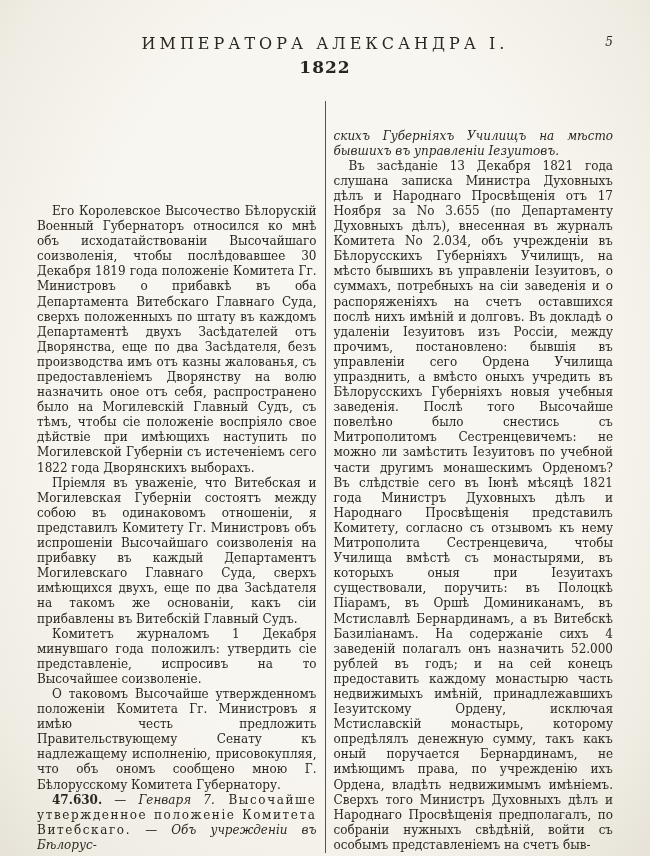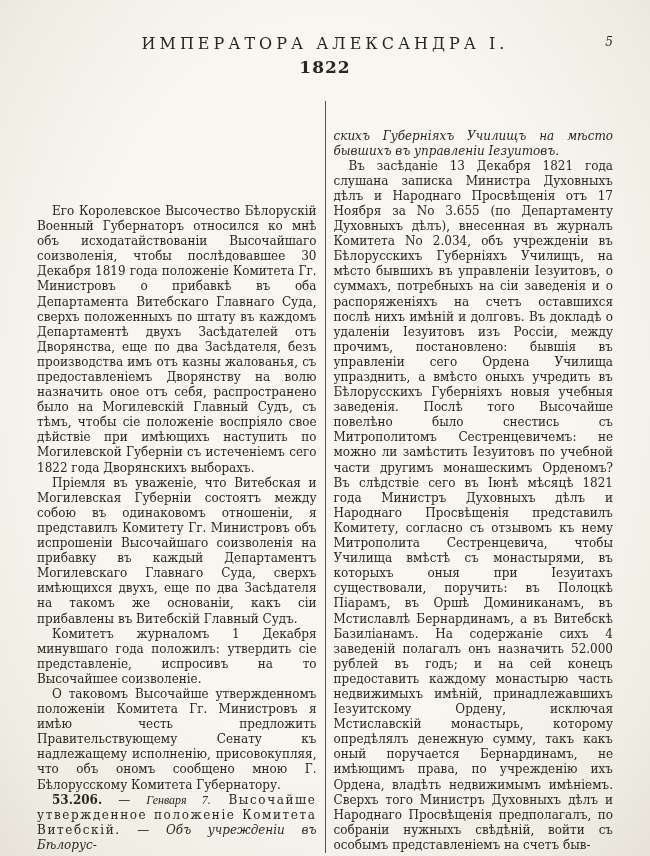--- a/index.html
+++ b/index.html
@@ -67,41 +67,41 @@
   }
   .para {
     margin: 0;
     text-indent: 15px;
   }
   .para.no-indent {
     text-indent: 0;
   }
   .seg-normal { }
   .seg-bold { font-weight: bold; }
-  .seg-italic { font-style: italic; font-family: Liberation Serif, serif; }
+  .seg-italic { font-style: italic; }
   .seg-bolditalic { font-style: italic; font-weight: normal; }
   .seg-spaced { letter-spacing: 1.6px; }
 </style>
 </head>
 <body>
 
 <div class="page">
   <header class="page-header">
     <div class="running-title">ИМПЕРАТОРА АЛЕКСАНДРА I.</div>
     <div class="page-number">5</div>
     <div class="year">1822</div>
   </header>
 
   <main class="columns">
     <section class="col" id="left-col">
         <p class="para"><span class="seg-normal">Его Королевское Высочество Бѣлорускій Военный Губернаторъ относился ко мнѣ объ исходатайствованіи Высочайшаго соизволенія, чтобы послѣдовавшее 30 Декабря 1819 года положеніе Комитета Гг. Министровъ о прибавкѣ въ оба Департамента Витебскаго Главнаго Суда, сверхъ положенныхъ по штату въ каждомъ Департаментѣ двухъ Засѣдателей отъ Дворянства, еще по два Засѣдателя, безъ производства имъ отъ казны жалованья, съ предоставленіемъ Дворянству на волю назначить оное отъ себя, распространено было на Могилевскій Главный Судъ, съ тѣмъ, чтобы сіе положеніе воспріяло свое дѣйствіе при имѣющихъ наступить по Могилевской Губерніи съ истеченіемъ сего 1822 года Дворянскихъ выборахъ.</span></p>
         <p class="para"><span class="seg-normal">Пріемля въ уваженіе, что Витебская и Могилевская Губерніи состоятъ между собою въ одинаковомъ отношеніи, я представилъ Комитету Гг. Министровъ объ испрошеніи Высочайшаго соизволенія на прибавку въ каждый Департаментъ Могилевскаго Главнаго Суда, сверхъ имѣющихся двухъ, еще по два Засѣдателя на такомъ же основаніи, какъ сіи прибавлены въ Витебскій Главный Судъ.</span></p>
         <p class="para"><span class="seg-normal">Комитетъ журналомъ 1 Декабря минувшаго года положилъ: утвердить сіе представленіе, испросивъ на то Высочайшее соизволеніе.</span></p>
         <p class="para"><span class="seg-normal">О таковомъ Высочайше утвержденномъ положеніи Комитета Гг. Министровъ я имѣю честь предложить Правительствующему Сенату къ надлежащему исполненію, присовокупляя, что объ ономъ сообщено мною Г. Бѣлорусскому Комитета Губернатору.</span></p>
-        <p class="para"><span class="seg-bold">53.206.</span><span class="seg-normal"> — </span><span class="seg-italic">Генваря 7.</span><span class="seg-spaced"> Высочайше утвержденное положеніе Комитета Витебскій.</span><span class="seg-normal"> — </span><span class="seg-bolditalic">Объ учрежденіи въ Бѣлорус-</span></p>
+        <p class="para"><span class="seg-bold">47.630.</span><span class="seg-normal"> — </span><span class="seg-italic">Генваря 7.</span><span class="seg-spaced"> Высочайше утвержденное положеніе Комитета Витебскаго.</span><span class="seg-normal"> — </span><span class="seg-bolditalic">Объ учрежденіи въ Бѣлорус-</span></p>
       </section>
     <div class="col-divider"></div>
     <section class="col" id="right-col">
         <p class="para no-indent"><span class="seg-bolditalic">скихъ Губерніяхъ Училищъ на мѣсто бывшихъ въ управленіи Іезуитовъ.</span></p>
         <p class="para"><span class="seg-normal">Въ засѣданіе 13 Декабря 1821 года слушана записка Министра Духовныхъ дѣлъ и Народнаго Просвѣщенія отъ 17 Ноября за No 3.655 (по Департаменту Духовныхъ дѣлъ), внесенная въ журналъ Комитета No 2.034, объ учрежденіи въ Бѣлорусскихъ Губерніяхъ Училищъ, на мѣсто бывшихъ въ управленіи Іезуитовъ, о суммахъ, потребныхъ на сіи заведенія и о распоряженіяхъ на счетъ оставшихся послѣ нихъ имѣній и долговъ. Въ докладѣ о удаленіи Іезуитовъ изъ Россіи, между прочимъ, постановлено: бывшія въ управленіи сего Ордена Училища упразднить, а вмѣсто оныхъ учредить въ Бѣлорусскихъ Губерніяхъ новыя учебныя заведенія. Послѣ того Высочайше повелѣно было снестись съ Митрополитомъ Сестренцевичемъ: не можно ли замѣстить Іезуитовъ по учебной части другимъ монашескимъ Орденомъ? Въ слѣдствіе сего въ Іюнѣ мѣсяцѣ 1821 года Министръ Духовныхъ дѣлъ и Народнаго Просвѣщенія представилъ Комитету, согласно съ отзывомъ къ нему Митрополита Сестренцевича, чтобы Училища вмѣстѣ съ монастырями, въ которыхъ оныя при Іезуитахъ существовали, поручить: въ Полоцкѣ Піарамъ, въ Оршѣ Доминиканамъ, въ Мстиславлѣ Бернардинамъ, а въ Витебскѣ Базиліанамъ. На содержаніе сихъ 4 заведеній полагалъ онъ назначить 52.000 рублей въ годъ; и на сей конецъ предоставить каждому монастырю часть недвижимыхъ имѣній, принадлежавшихъ Іезуитскому Ордену, исключая Мстиславскій монастырь, которому опредѣлялъ денежную сумму, такъ какъ оный поручается Бернардинамъ, не имѣющимъ права, по учрежденію ихъ Ордена, владѣть недвижимымъ имѣніемъ. Сверхъ того Министръ Духовныхъ дѣлъ и Народнаго Просвѣщенія предполагалъ, по собраніи нужныхъ свѣдѣній, войти съ особымъ представленіемъ на счетъ быв-</span></p>
       </section>
   </main>
 </div>
 
 </body></html>

